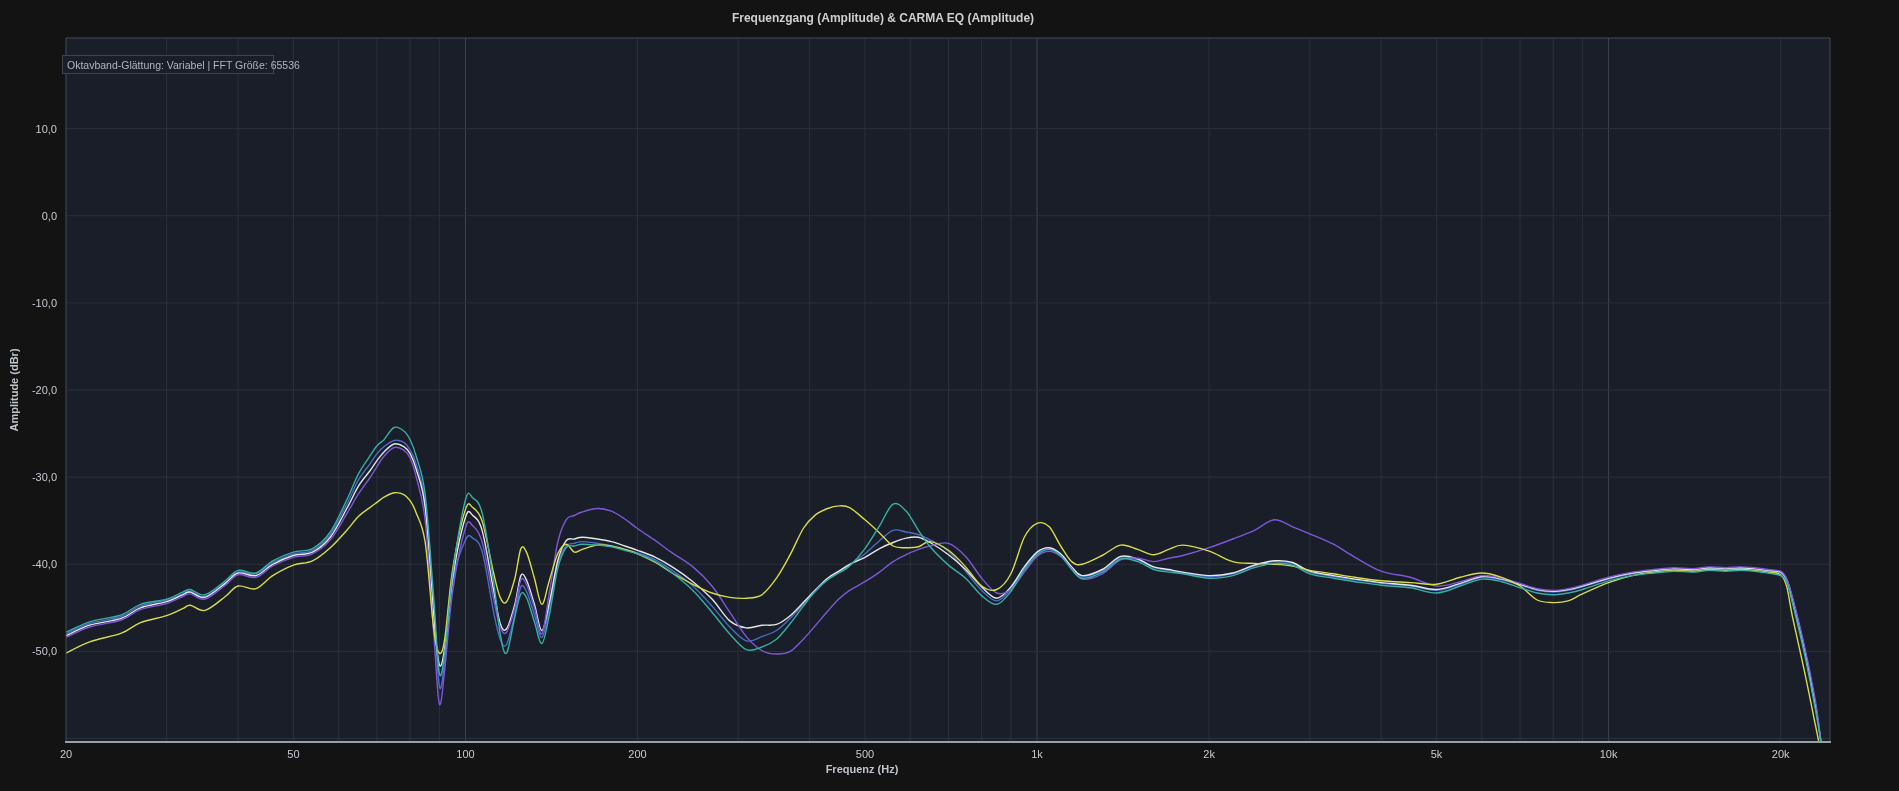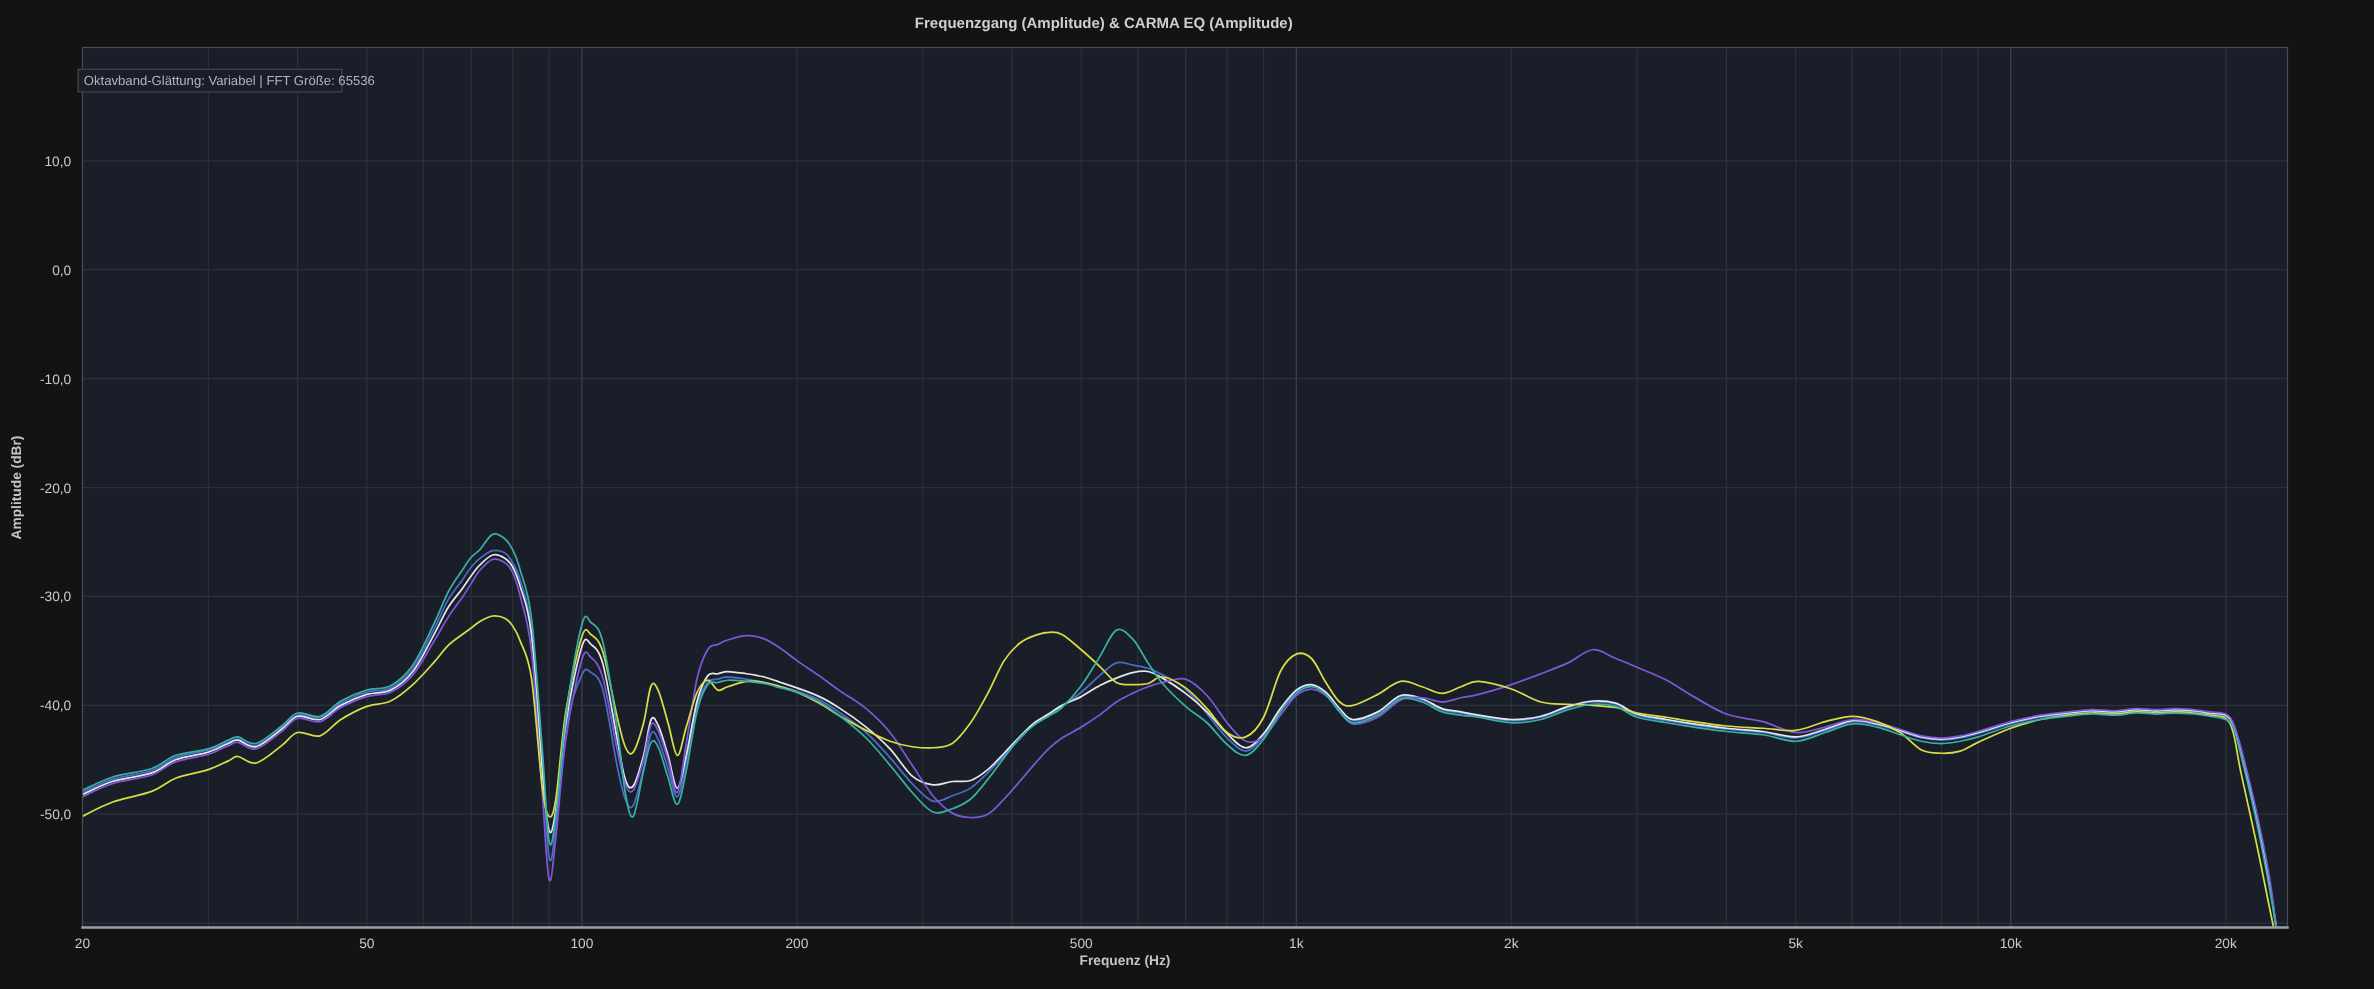--- a/index.html
+++ b/index.html
@@ -4,21 +4,21 @@
 <style>
   html,body{margin:0;padding:0;background:#131313;}
   #screen{position:relative;width:1899px;height:791px;background:#131313;overflow:hidden;
           font-family:"Liberation Sans",sans-serif;}
   .chart-title{position:absolute;left:862px;top:11px;transform:translateX(-50%);
           font-size:12px;font-weight:bold;color:#cfcfcf;white-space:nowrap;margin-left:21px;}
   .info-box{position:absolute;left:62px;top:35px;width:212px;height:19px;
           background:#191e28;border:1px solid #3e434e;box-sizing:border-box;
           display:flex;align-items:center;padding-left:4px;margin-top:20px;}
   .info-box span{font-size:10.5px;color:#aeb6c0;white-space:nowrap;}
-  .x-axis-title{position:absolute;left:900px;top:763px;transform:translateX(-50%);
+  .x-axis-title{position:absolute;left:862px;top:763px;transform:translateX(-50%);
           font-size:11px;font-weight:bold;color:#c0c5cb;white-space:nowrap;}
   .y-axis-title{position:absolute;left:14px;top:390px;
           transform:translate(-50%,-50%) rotate(-90deg);
           font-size:11px;font-weight:bold;color:#c0c5cb;white-space:nowrap;}
   svg text{font-family:"Liberation Sans",sans-serif;}
 </style>
 </head>
 <body>
 
 <div id="screen">

